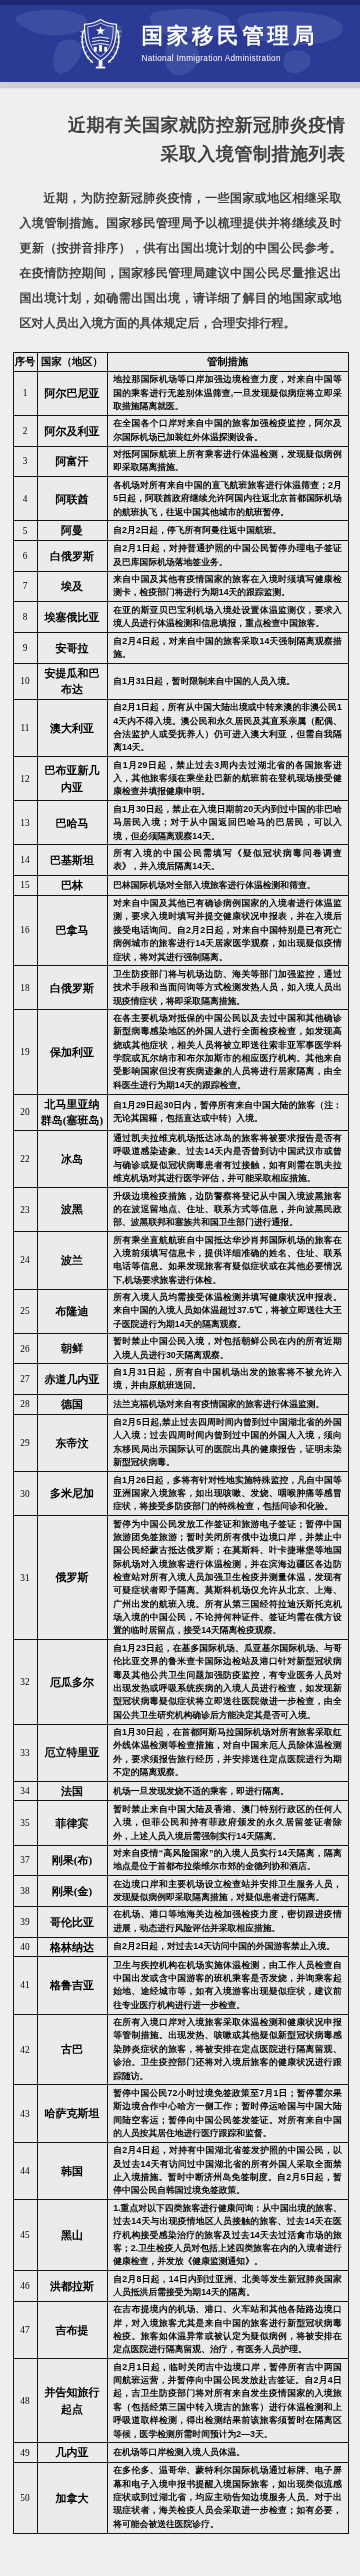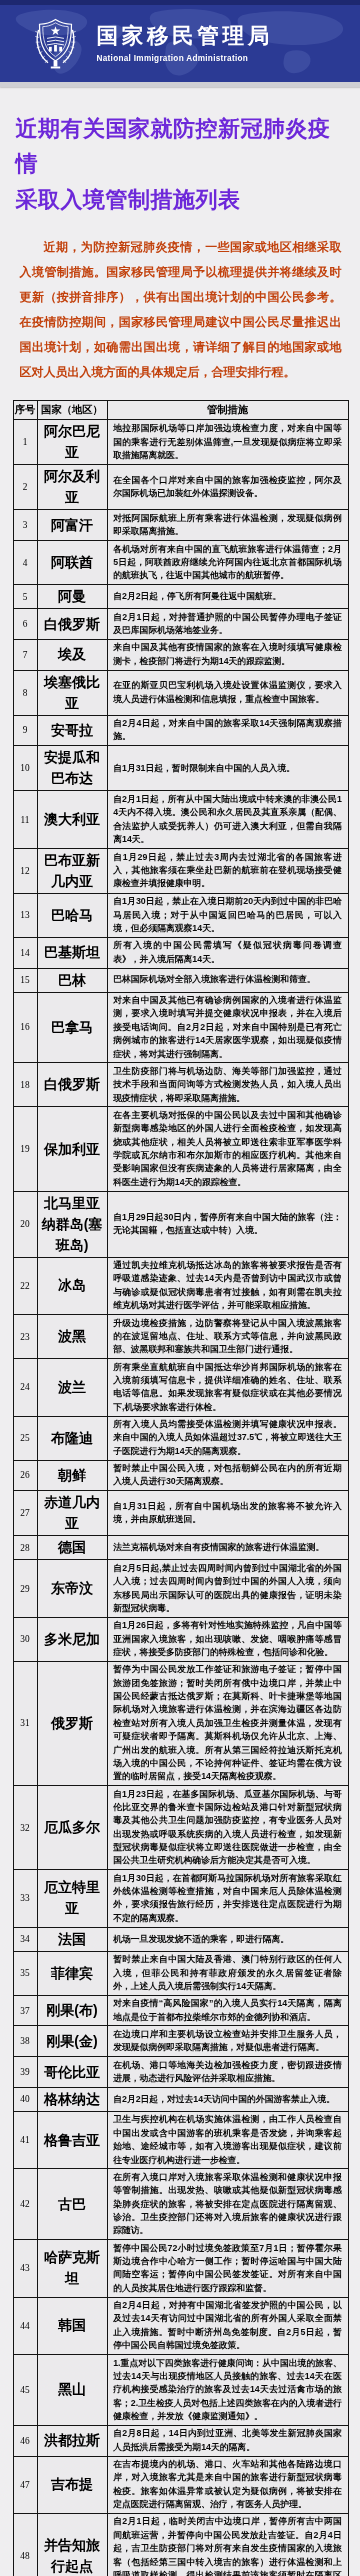--- a/index.html
+++ b/index.html
@@ -8,40 +8,40 @@
     background:#efeef0;
     font-family:"Liberation Sans",sans-serif;
     position:relative;
   }
   
   .banner{
     position:relative;height:77px;background:#2b3a94;overflow:hidden;
     border-top:5.2px solid #1d2870;
   }
   .banner .map{position:absolute;inset:0;opacity:.5;}
-  .banner-inner{position:relative;display:flex;align-items:center;height:100%;padding-left:32px;}
+  .banner-inner{position:relative;display:flex;align-items:center;height:100%;padding-left:32px;margin-left:45px;}
   .badge{width:47px;height:58px;flex:0 0 auto;margin-right:17.5px;}
   .banner-text .cn{
     color:#fff;font-size:21.6px;font-weight:bold;letter-spacing:3.6px;line-height:1.1;
   }
   .banner-text .en{
-    color:#fff;font-size:8.2px;font-weight:bold;letter-spacing:0.3px;margin-top:6.2px;
+    color:#fff;font-size:8.2px;font-weight:normal;letter-spacing:0.3px;margin-top:6.2px;
   }
   .banner-sep{height:4.6px;background:#cfcfd4;box-shadow:0 1px 1.5px rgba(0,0,0,.18);}
   
   .doc-title{
-    margin:24px 15.5px 0 15.5px;text-align:left;
-    color:#6d28d9;font-weight:bold;font-size:22px;line-height:1.62;
+    margin:24px 15.5px 0 15.5px;text-align:right;
+    color:#404040;font-weight:bold;font-size:18px;line-height:1.62;
     letter-spacing:0.5px;
   }
   
   .intro{
     margin:17.5px 19.6px 0 19.6px;
     font-family:"Liberation Serif",serif;
-    font-size:12px;line-height:2.08;color:#c2410c;
+    font-size:12px;line-height:2.08;color:#404040;
     text-align:justify;text-indent:2em;font-weight:bold;
   }
   
   table.measures{
     margin:15.5px auto 0 auto;width:336px;
     border-collapse:collapse;table-layout:fixed;
     background:#ebeaec;
   }
   table.measures th,table.measures td{
     border:1px solid #141414;
@@ -50,22 +50,22 @@
   }
   table.measures{border:1.5px solid #141414;}
   col.c-no{width:24px;}
   col.c-country{width:70px;}
   th{font-size:10.3px;padding:2.1px 1px;color:#000;}
   td.cell-no{
     text-align:center;font-family:"Liberation Serif",serif;
     font-size:9.3px;color:#000;padding:1px 0;font-weight:normal;
   }
   td.cell-country{
-    text-align:center;font-size:14px;font-weight:bold;color:#000;
-    padding:1px 2.1px;line-height:1.5;
+    text-align:center;font-size:11px;font-weight:bold;color:#000;
+    padding:1px 2.1px;line-height:1.5;font-family:Liberation Serif, serif;
   }
   td.cell-measure{
     font-size:8.8px;font-weight:bold;color:#0a0a0a;
     padding:1.5px 5.7px;line-height:1.52;text-align:justify;
   }
 </style>
 </head>
 <body>
 
 <div class="banner">

